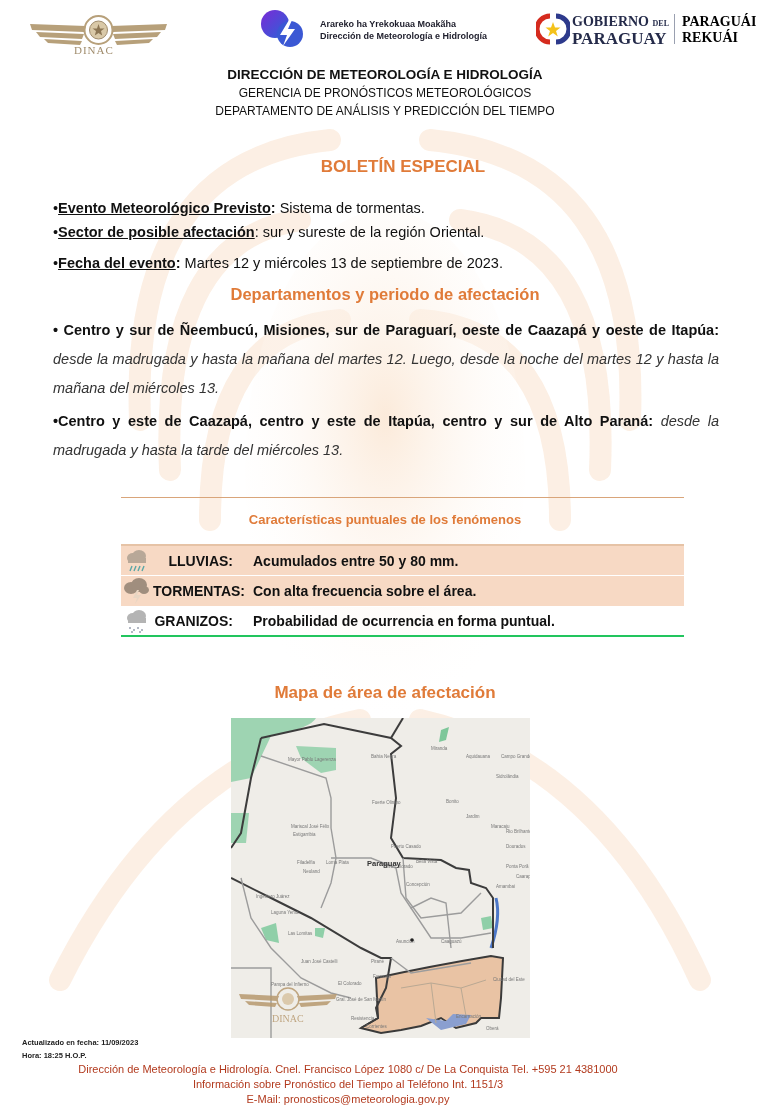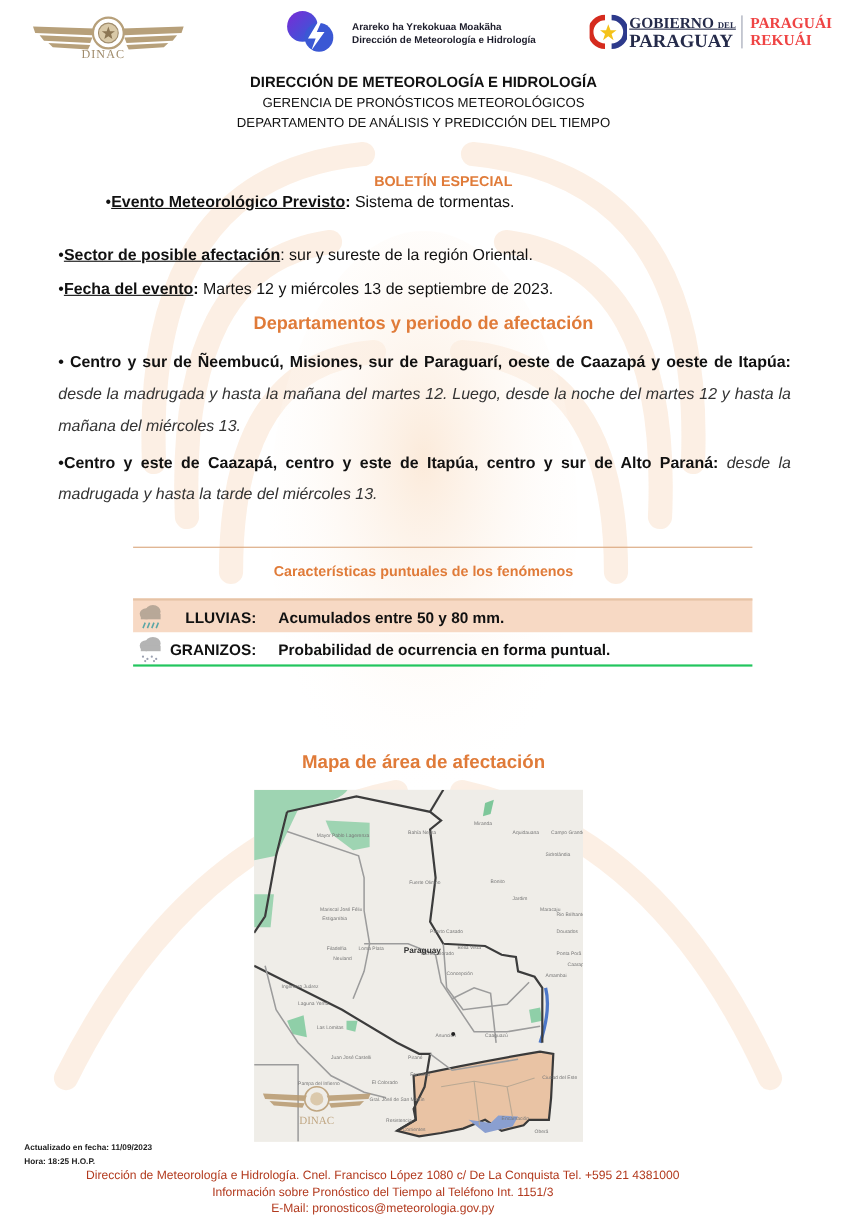--- a/index.html
+++ b/index.html
@@ -9,40 +9,40 @@
   .watermark { position: absolute; left: 0; top: 0; width: 770px; height: 1112px; pointer-events: none; z-index: 0; }
   .layer { position: relative; z-index: 1; }
 
   
   .logo-dinac { position: absolute; left: 26px; top: 6px; width: 145px; height: 54px; }
   .logo-dinac-text { position: absolute; left: 74px; top: 44px; font-family: "Liberation Serif", serif; font-size: 11px; letter-spacing: 1px; color: #a08c6c; }
   .logo-dmh { position: absolute; left: 258px; top: 8px; width: 50px; height: 42px; }
   .logo-dmh-text { position: absolute; left: 320px; top: 18px; font-size: 9px; line-height: 12px; color: #1d1d2b; font-weight: bold; }
   .logo-gob { position: absolute; left: 536px; top: 13px; width: 34px; height: 32px; }
   .gob-text { position: absolute; left: 572px; top: 14px; font-family: "Liberation Serif", serif; font-weight: bold; color: #252b4a; line-height: 15px; }
-  .gob-text .g1 { font-size: 14px; text-decoration: underline; }
+  .gob-text .g1 { font-size: 14px; }
   .gob-text .g1 small { font-size: 8px; }
   .gob-text .g2 { font-size: 17px; }
   .gob-divider { position: absolute; left: 674px; top: 14px; width: 1px; height: 30px; background: #9aa0b0; }
-  .rekuai { position: absolute; left: 682px; top: 14px; font-family: "Liberation Serif", serif; font-weight: bold; color: #ef4444; font-size: 14px; line-height: 16px; }
+  .rekuai { position: absolute; left: 682px; top: 14px; font-family: "Liberation Serif", serif; font-weight: bold; color: #000000; font-size: 14px; line-height: 16px; }
 
   .inst { position: absolute; left: 0; width: 770px; text-align: center; font-weight: bold; }
   .inst1 { top: 67px; font-size: 13.5px; }
   .inst2 { top: 86px; font-size: 12px; font-weight: normal; }
   .inst3 { top: 104px; font-size: 12px; font-weight: normal; }
 
   .orange-title { position: absolute; left: 0; width: 770px; text-align: center; color: #e07b39; font-weight: bold; }
-  .t-boletin { top: 157px; font-size: 13px; left: 0; padding-left: 36px; }
+  .t-boletin { top: 157px; font-size: 17px; left: 0; padding-left: 36px; }
   .t-dept { top: 285px; font-size: 16.5px; }
   .t-carac { top: 512px; font-size: 13px; }
   .t-mapa { top: 683px; font-size: 17px; }
 
   .bullet-line { position: absolute; left: 53px; font-size: 14.5px; }
   .bullet-line .lbl { font-weight: bold; text-decoration: underline; }
-  .bl1 { top: 176px; margin-left: 43px; }
+  .bl1 { top: 200px; }
   .bl2 { top: 224px; }
   .bl3 { top: 255px; }
 
   .dept-block { position: absolute; left: 53px; width: 666px; font-size: 14.5px; line-height: 29px; text-align: justify; }
   .dept-block .b { font-weight: bold; }
   .dept-block .i { font-style: italic; color: #333; }
   .db1 { top: 316px; }
   .db2 { top: 407px; }
 
   .rule { position: absolute; left: 121px; width: 563px; height: 1px; background: #d9a57a; }
@@ -175,20 +175,32 @@
             <g stroke="#5aa6a6" stroke-width="1.4">
               <line x1="6" y1="23" x2="8" y2="18"></line>
               <line x1="10" y1="23" x2="12" y2="18"></line>
               <line x1="14" y1="23" x2="16" y2="18"></line>
               <line x1="18" y1="23" x2="20" y2="18"></line>
             </g>
           </svg>
       </div>
       <div class="flabel">LLUVIAS:</div>
       <div class="fval">Acumulados entre 50 y 80 mm.</div>
+    </div>
+    <div class="frow shaded">
+      <div class="ficon">
+        <svg width="28" height="28" viewBox="0 0 28 28">
+            <ellipse cx="8" cy="11" rx="7" ry="6" fill="#a08e7e"></ellipse>
+            <ellipse cx="16" cy="8" rx="8" ry="7" fill="#a08e7e"></ellipse>
+            <ellipse cx="21" cy="13" rx="5" ry="4" fill="#a08e7e"></ellipse>
+            <polygon points="14,13 10,21 14,21 12,27 18,18 14,18 16,13" fill="#e8d6c4"></polygon>
+          </svg>
+      </div>
+      <div class="flabel">TORMENTAS:</div>
+      <div class="fval">Con alta frecuencia sobre el área.</div>
     </div>
     <div class="frow last">
       <div class="ficon">
         <svg width="26" height="26" viewBox="0 0 26 26">
             <ellipse cx="9" cy="10" rx="6" ry="5" fill="#b4b4b4"></ellipse>
             <ellipse cx="15" cy="8" rx="7" ry="6" fill="#b4b4b4"></ellipse>
             <rect x="4" y="10" width="18" height="5" fill="#b4b4b4"></rect>
             <g fill="#9aa0b0">
               <circle cx="6" cy="20" r="1"></circle>
               <circle cx="10" cy="22" r="1"></circle>

